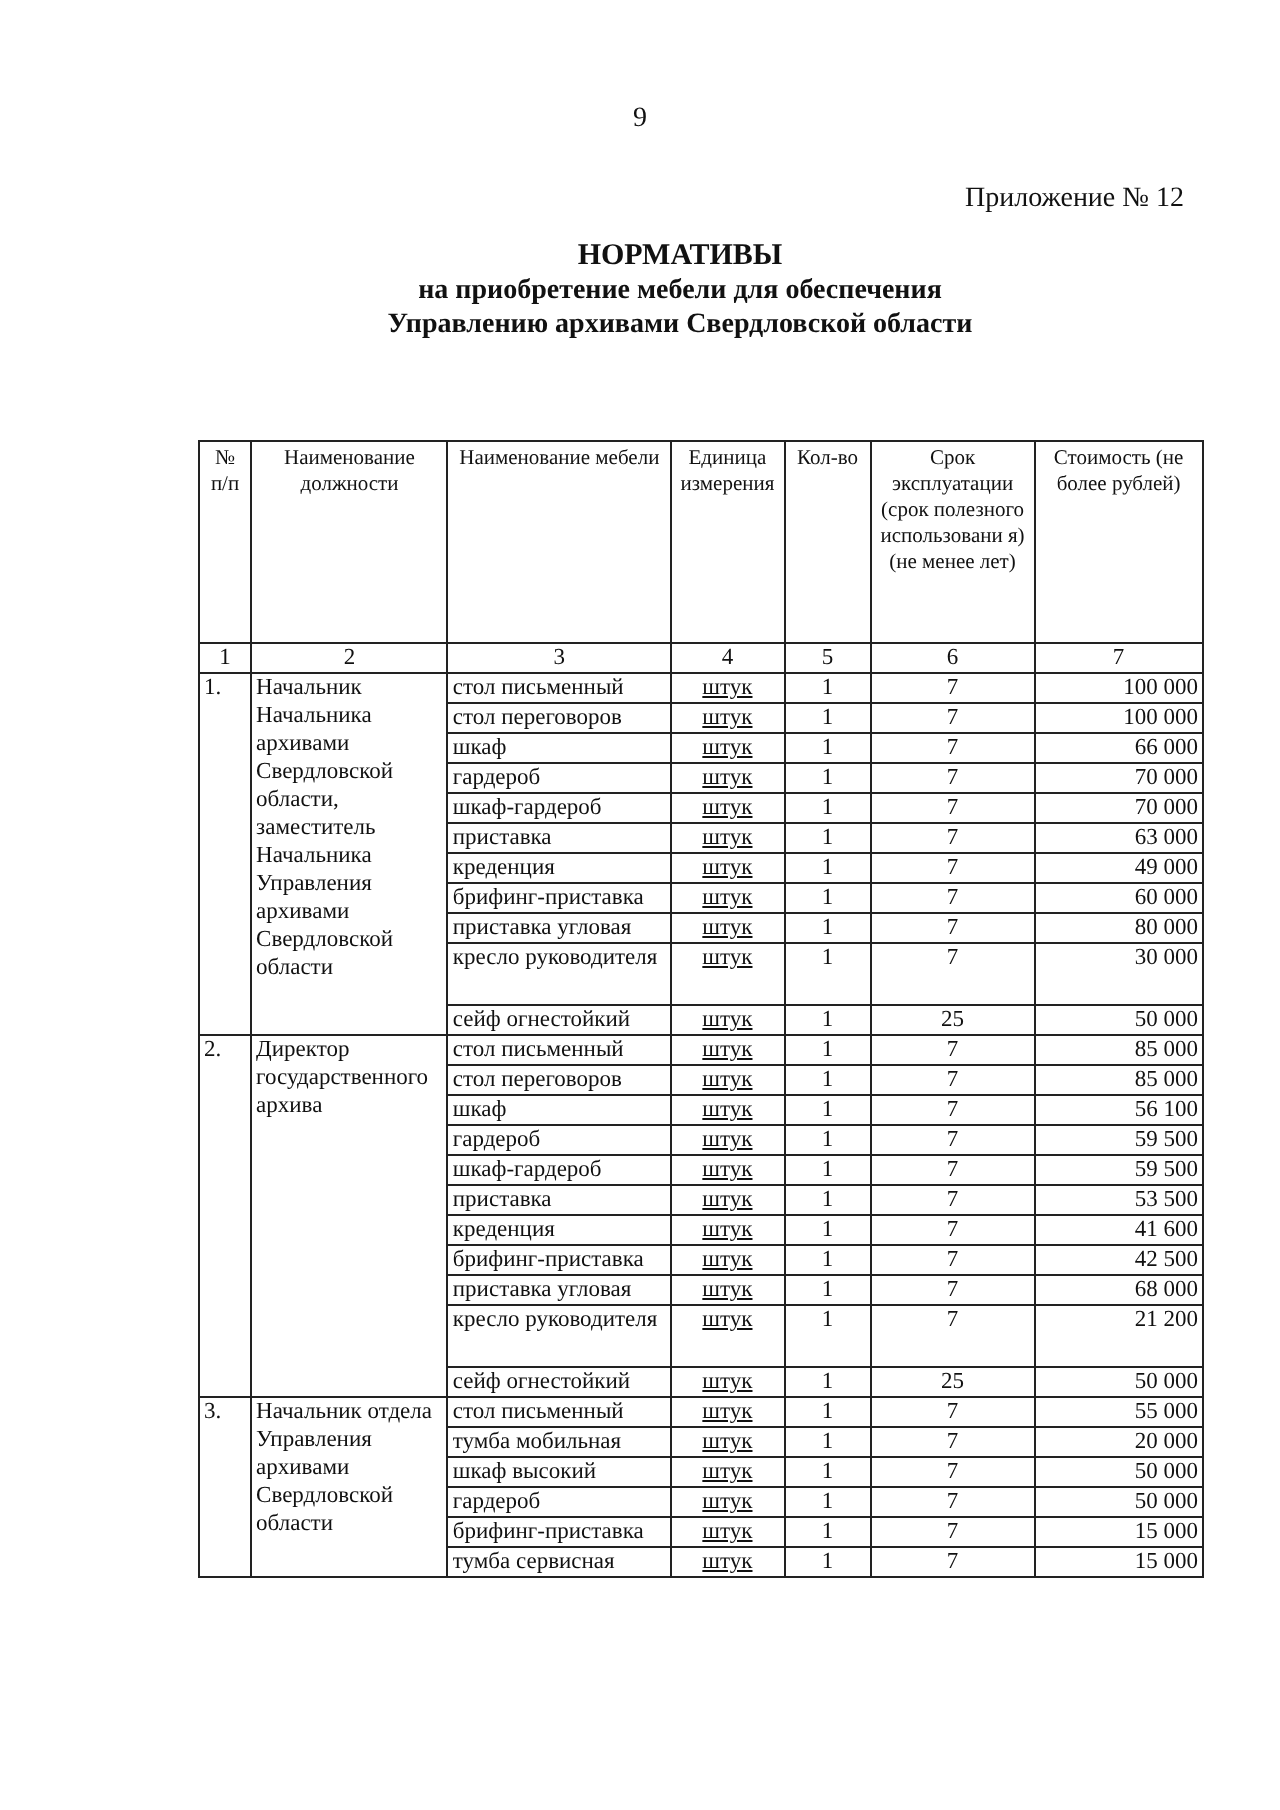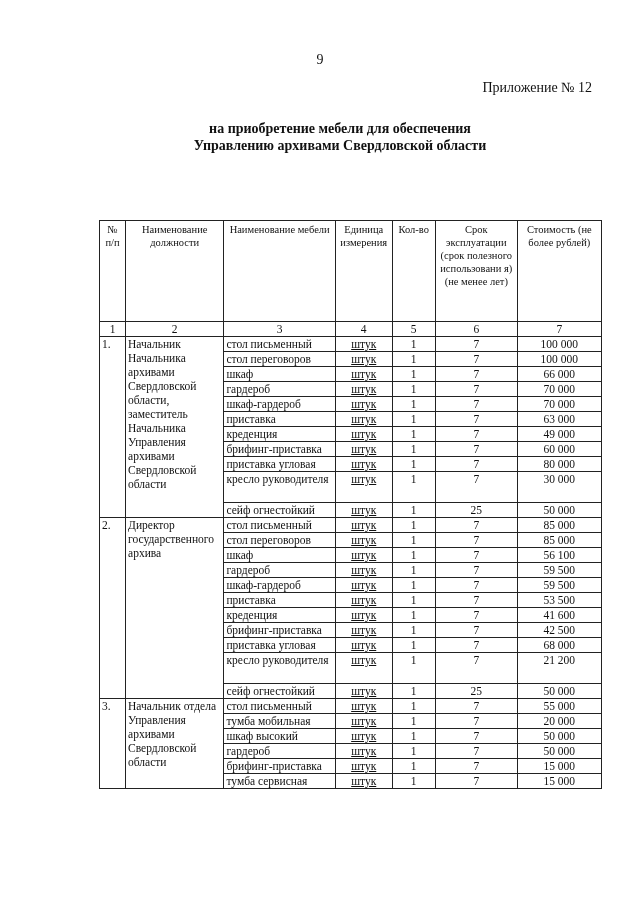--- a/index.html
+++ b/index.html
@@ -1,41 +1,42 @@
 <!DOCTYPE html>
 <html><head>
 <meta charset="utf-8">
 <style>
   html, body { margin: 0; padding: 0; background: #ffffff; }
   body { width: 640px; height: 905px; position: relative; overflow: hidden; font-family: "Liberation Serif", serif; color: #111; }
   .page-num { position: absolute; top: 52px; left: 0; width: 640px; text-align: center; font-size: 14px; }
-  .appendix { position: absolute; top: 80px; right: 48px; font-size: 14px; }
+  .appendix { position: absolute; top: 92px; right: 48px; font-size: 14px; }
   .title-block { position: absolute; top: 120px; left: 80px; width: 520px; text-align: center; font-weight: bold; font-size: 14px; line-height: 17px; }
   .title-block .main { font-size: 15px; }
   table.norms { position: absolute; top: 220px; left: 99px; width: 503px; border-collapse: collapse; font-size: 11.5px; line-height: 14px; }
   table.norms td, table.norms th { border: 1px solid #222; padding: 0 2px; vertical-align: top; font-weight: normal; }
   table.norms thead th { font-size: 10.5px; line-height: 13px; text-align: center; height: 98px; padding-top: 2px; }
   table.norms thead tr.nums td { text-align: center; height: 14px; font-size: 11.5px; }
   td.c-num { width: 22px; text-align: left; padding-left: 5px; }
   td.c-pos { width: 94px; }
   td.c-item { width: 110px; }
   td.c-unit { width: 52px; text-align: center; text-decoration: underline; }
   td.c-qty { width: 40px; text-align: center; }
   td.c-life { width: 78px; text-align: center; }
-  td.c-cost { width: 82px; text-align: center; }
+  td.c-cost { width: 82px; text-align: right; }
   tbody tr td { height: 14px; }
   tbody tr.tall td.c-item, tbody tr.tall td { height: 30px; margin-top: 40px; }
 </style>
 </head>
 <body>
 
 <div class="page-num">9</div>
 <div class="appendix">Приложение № 12</div>
 
 <div class="title-block">
+  <div class="main">НОРМАТИВЫ</div>
   <div>на приобретение мебели для обеспечения</div>
   <div>Управлению архивами Свердловской области</div>
 </div>
 
 <table class="norms">
   <thead>
     <tr>
       <th>№ п/п</th>
       <th>Наименование должности</th>
       <th>Наименование мебели</th>

